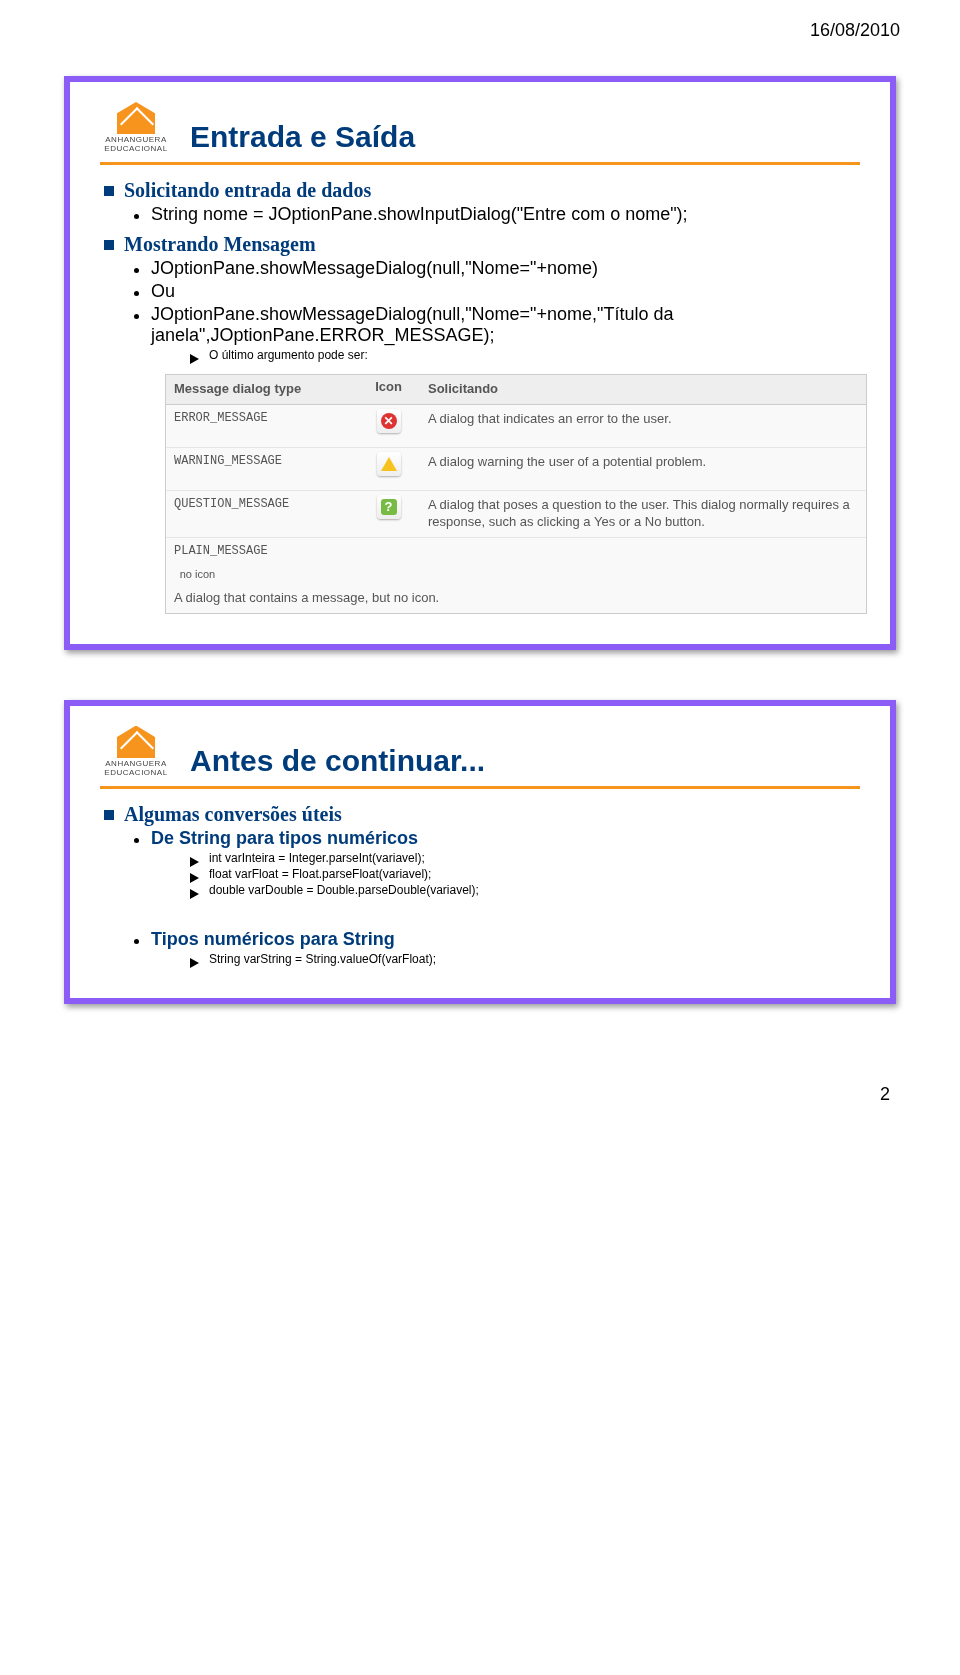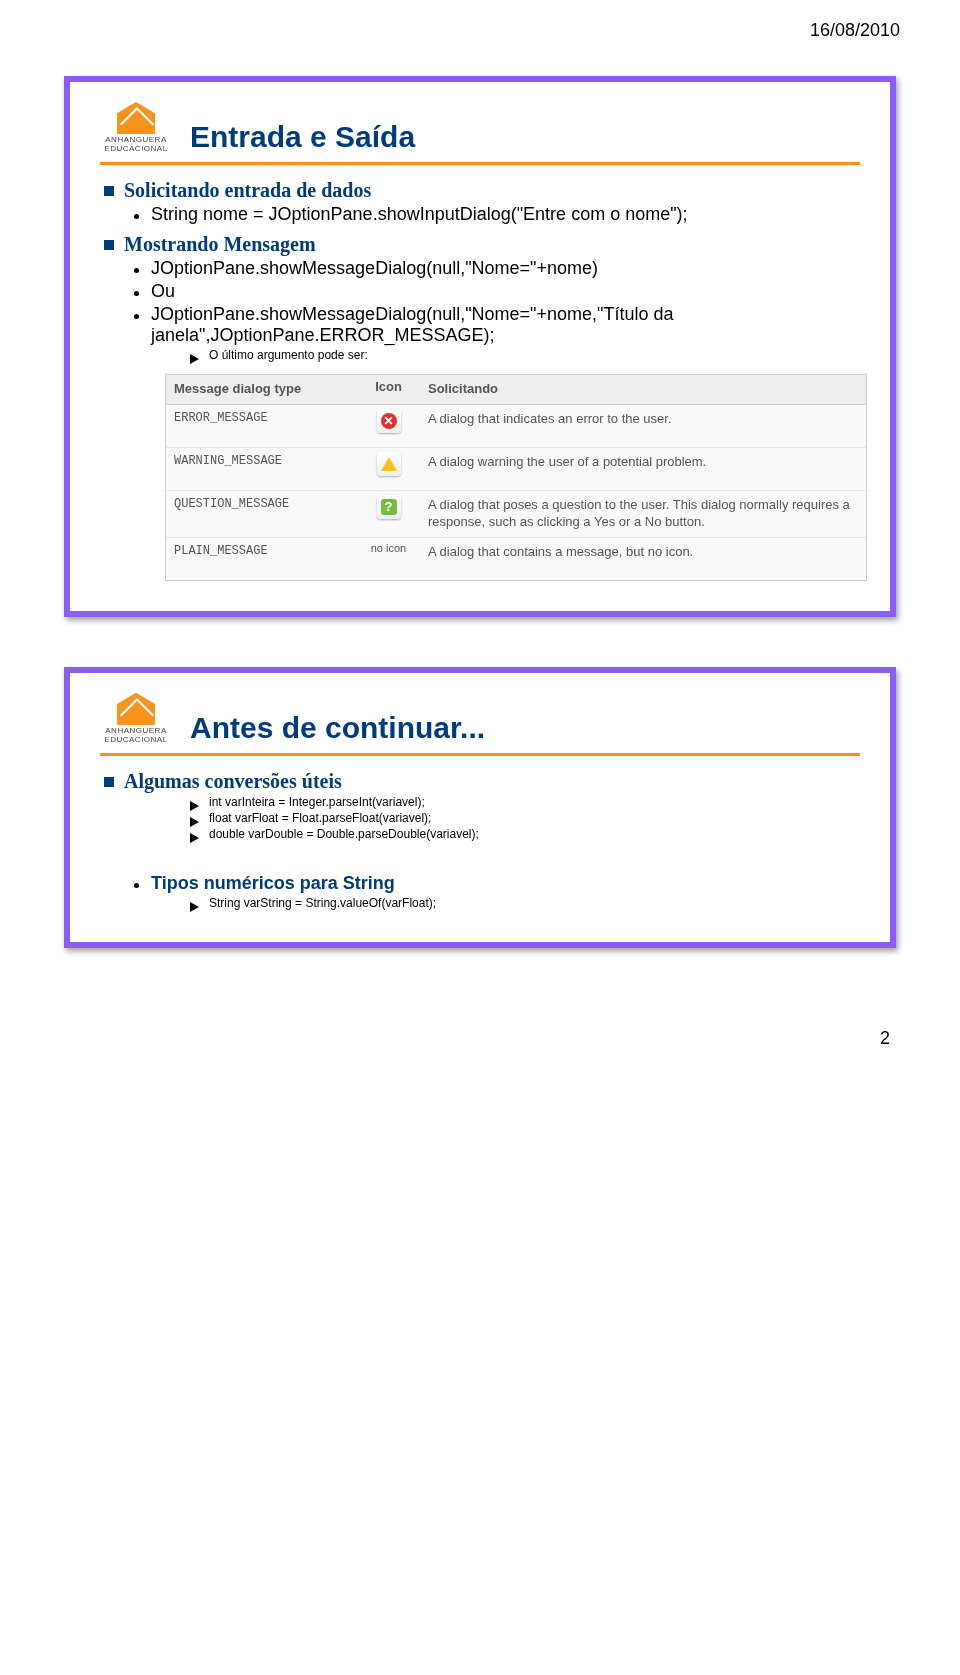--- a/index.html
+++ b/index.html
@@ -101,21 +101,21 @@
     background: #eee;
     font-weight: bold;
     border-bottom: 1px solid #ccc;
   }
   .msg-row {
     display: flex;
     border-bottom: 1px solid #e5e5e5;
     align-items: flex-start;
     min-height: 42px;
   }
-  .msg-row:last-child { border-bottom: none; }
+  .msg-row:last-child { border-bottom: none; flex-direction: column; }
   .col-type { width: 175px; padding: 6px 8px; font-family: "Courier New", monospace; font-size: 12px; }
   .msg-header .col-type { font-family: Arial, sans-serif; font-size: 13px; }
   .col-icon { width: 55px; padding: 4px; text-align: center; font-size: 11px; }
   .col-desc { flex: 1; padding: 6px 8px; font-size: 13px; line-height: 1.3; }
   .msg-header .col-desc, .msg-header .col-icon { font-size: 13px; }
 
   .ico {
     display: inline-flex;
     width: 24px; height: 24px;
     border-radius: 4px;
@@ -242,20 +242,24 @@
       </div>
       <div class="slide-title">Antes de continuar...</div>
     </div>
 
     <div class="b1">
       <div class="b1-row">
         <div class="sq"></div>
         <div class="b1-text">Algumas conversões úteis</div>
       </div>
       <div class="b2">
+        <div class="b2-row">
+          <div class="dot"></div>
+          <div class="b2-text b2-bold">De String para tipos numéricos</div>
+        </div>
         <div class="b3">
           <div class="b3-row">
             <div class="tri"></div>
             <div class="b3-text">int varInteira = Integer.parseInt(variavel);</div>
           </div>
           <div class="b3-row">
             <div class="tri"></div>
             <div class="b3-text">float varFloat = Float.parseFloat(variavel);</div>
           </div>
           <div class="b3-row">

